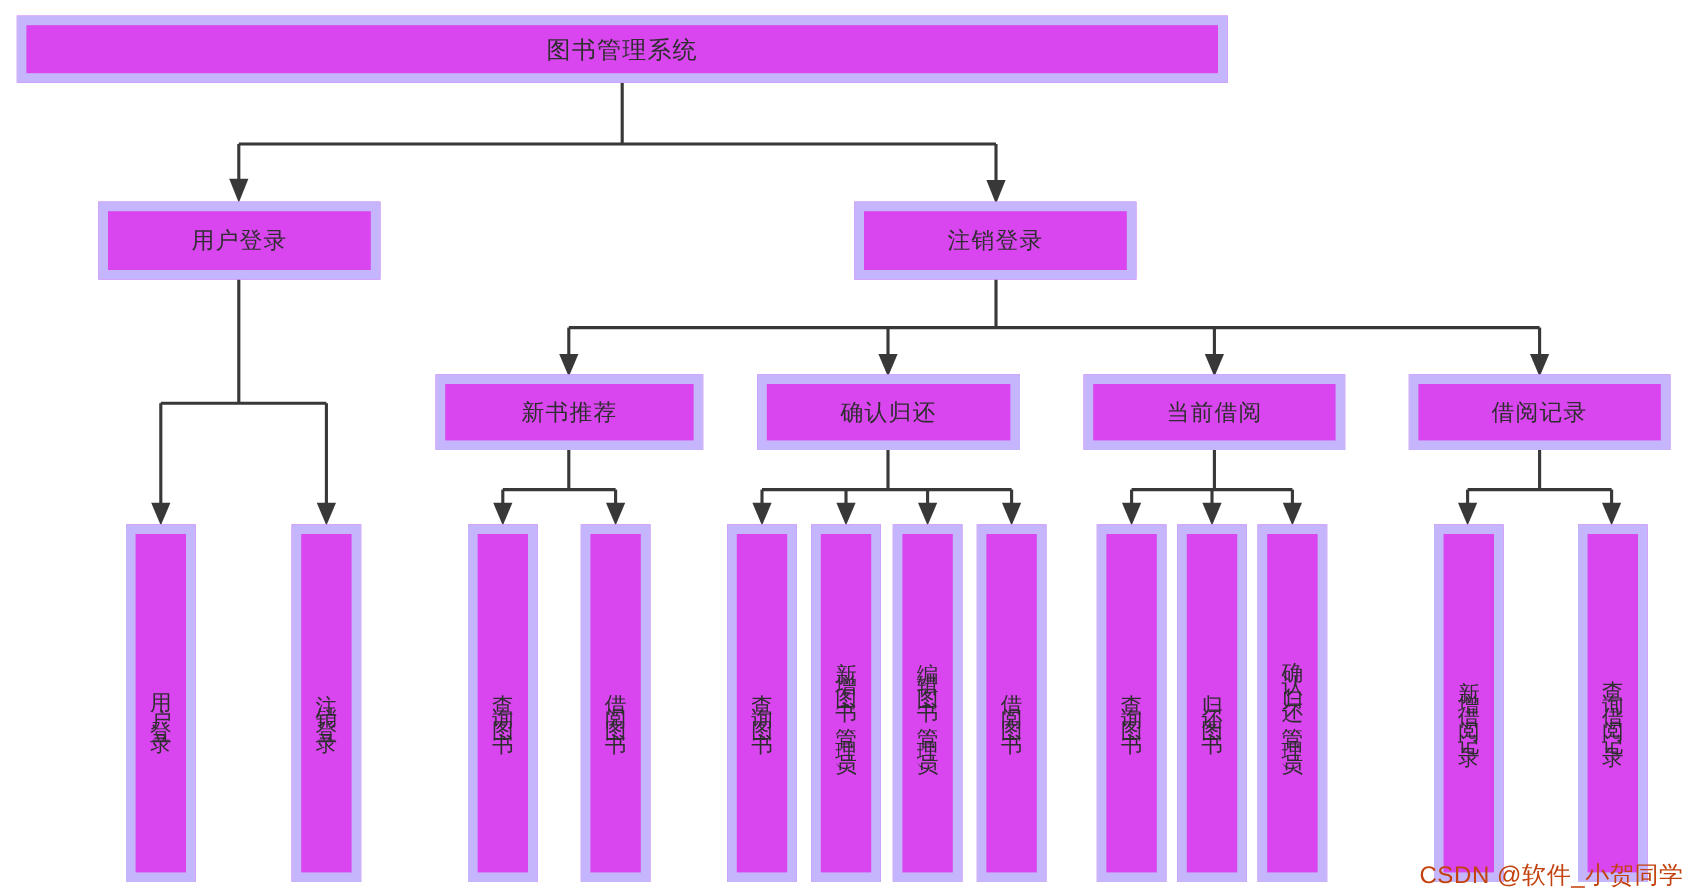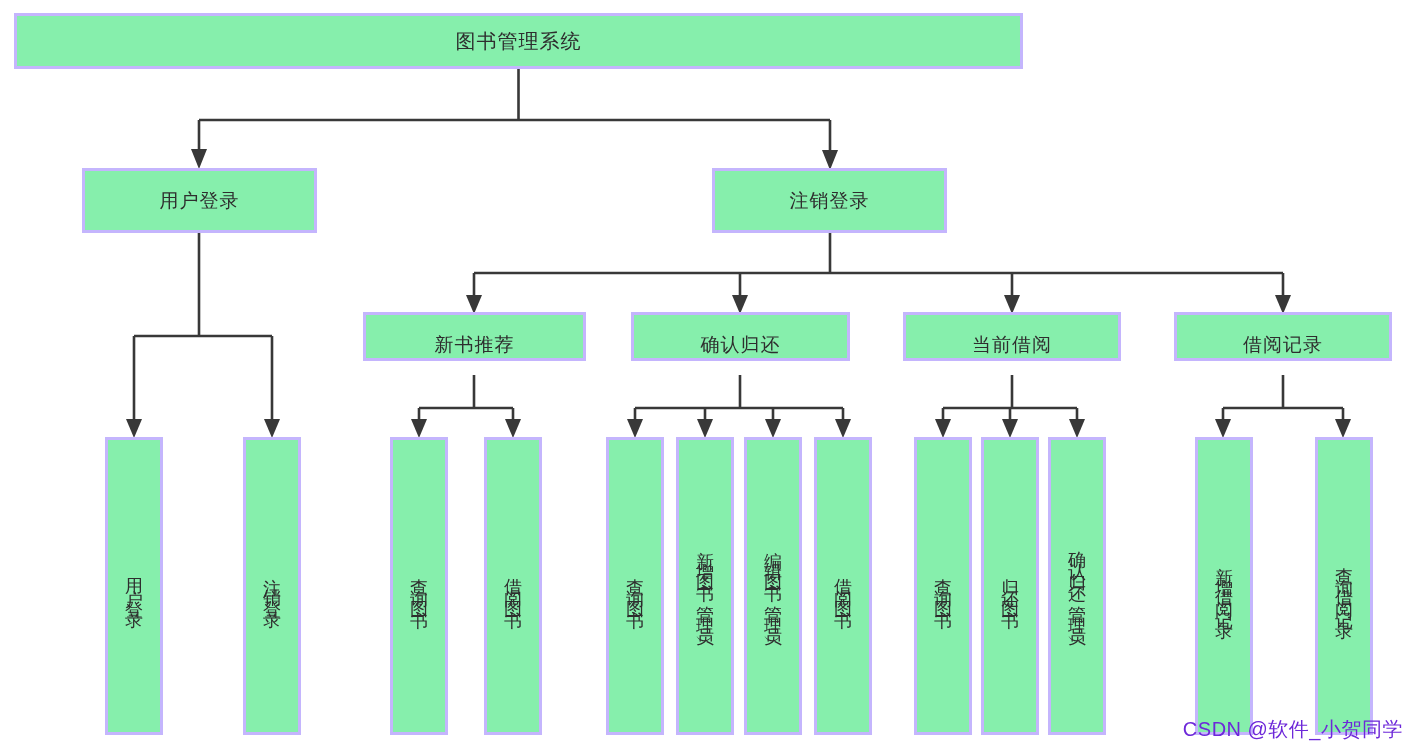--- a/index.html
+++ b/index.html
@@ -13,66 +13,65 @@
   }
   .connectors {
     position: absolute;
     left: 0; top: 0;
     width: 1405px; height: 747px;
     z-index: 0;
   }
   .node {
     position: absolute;
     box-sizing: border-box;
-    border: 3px solid #c4b5fd;
-    background: #86efac;
+    border: 8px solid #c4b5fd;
+    background: #d946ef;
     display: flex;
     align-items: center;
     justify-content: center;
     color: #2e2e2e;
     z-index: 1;
   }
   .root {
     left: 14px; top: 13px;
     width: 1009px; height: 56px;
     font-size: 20px;
     letter-spacing: 1px;
   }
   .l2 {
     top: 168px;
     width: 235px; height: 65px;
     font-size: 19px;
     letter-spacing: 1px;
   }
   .l3 {
     top: 312px;
-    height: 49px;
+    height: 63px;
     font-size: 19px;
     letter-spacing: 1px;
-    align-items: flex-end;
   }
   .leaf {
     top: 437px;
     width: 58px; height: 298px;
   }
   .vtext {
     writing-mode: vertical-rl;
     text-orientation: mixed;
     font-size: 18px;
     letter-spacing: 11px;
     line-height: 1;
     white-space: nowrap;
     color: #2e2e2e;
   }
   .watermark {
     position: absolute;
     right: 2px;
     bottom: 4px;
     font-size: 20px;
-    color: #6d28d9;
+    color: #c2410c;
     letter-spacing: 0.5px;
     z-index: 2;
     white-space: nowrap;
   }
   .connectors path { stroke: #383838; stroke-width: 2.6; fill: none; }
   .connectors polygon { fill: #383838; stroke: none; }
 </style>
 </head>
 <body>
 

